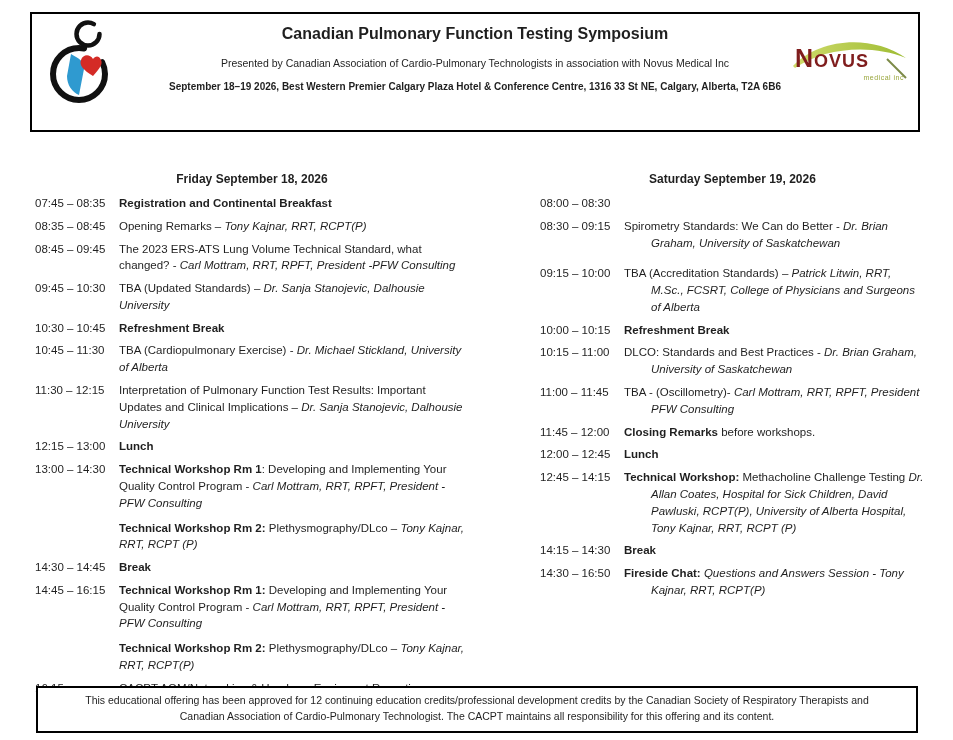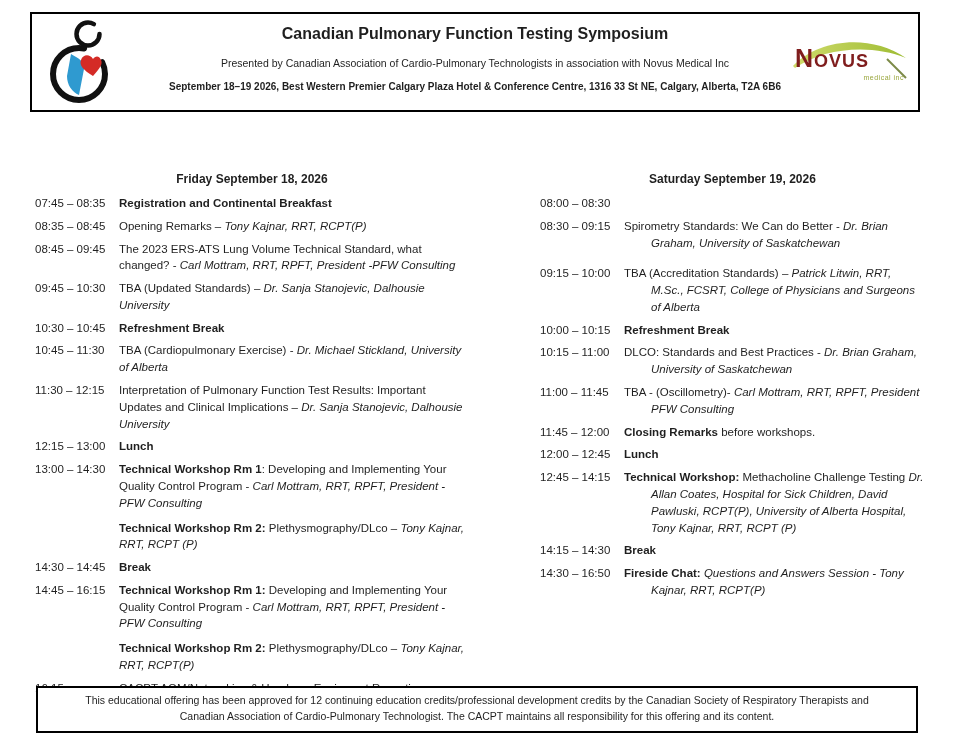--- a/index.html
+++ b/index.html
@@ -1,20 +1,20 @@
 <!DOCTYPE html>
 <html style="--novus-green: #9ebc33; --novus-green-light: #cfdb6b; --heart-red: #d42b26; --lung-blue: #2f9ad0; --ink: #111111;"><head>
 <meta charset="utf-8">
 <style>
   html,body { margin:0; padding:0; background:#ffffff; }
   body { font-family:"Liberation Sans", sans-serif; color:#1f1f1f; }
   .page { position:relative; width:953px; height:740px; background:#fff; overflow:hidden; }
 
   
-  .header-box { position:absolute; left:30px; top:12px; width:890px; height:100px;
+  .header-box { position:absolute; left:30px; top:12px; width:890px; height:120px;
                 border:2px solid #000; box-sizing:border-box; background:#fff; }
   .page-title { margin:11px 130px 0; text-align:center; font-size:16px; font-weight:bold; }
   .subtitle   { margin:14px 130px 0; text-align:center; font-size:10.5px; }
   .venue-line { margin:12px 8px 0; text-align:center; font-size:10px; font-weight:bold; }
 
   .cacpt-logo { position:absolute; left:8px; top:4px; width:84px; height:92px; }
   .novus-logo { position:absolute; right:8px; top:18px; width:120px; height:62px; }
   .novus-arc  { position:absolute; left:0; top:0; width:120px; height:58px; }
   .novus-name { position:absolute; left:5px; top:14px; font-variant:small-caps;
                 font-weight:600; font-size:25px; letter-spacing:1px; color:#7f1d1d; line-height:1; }

